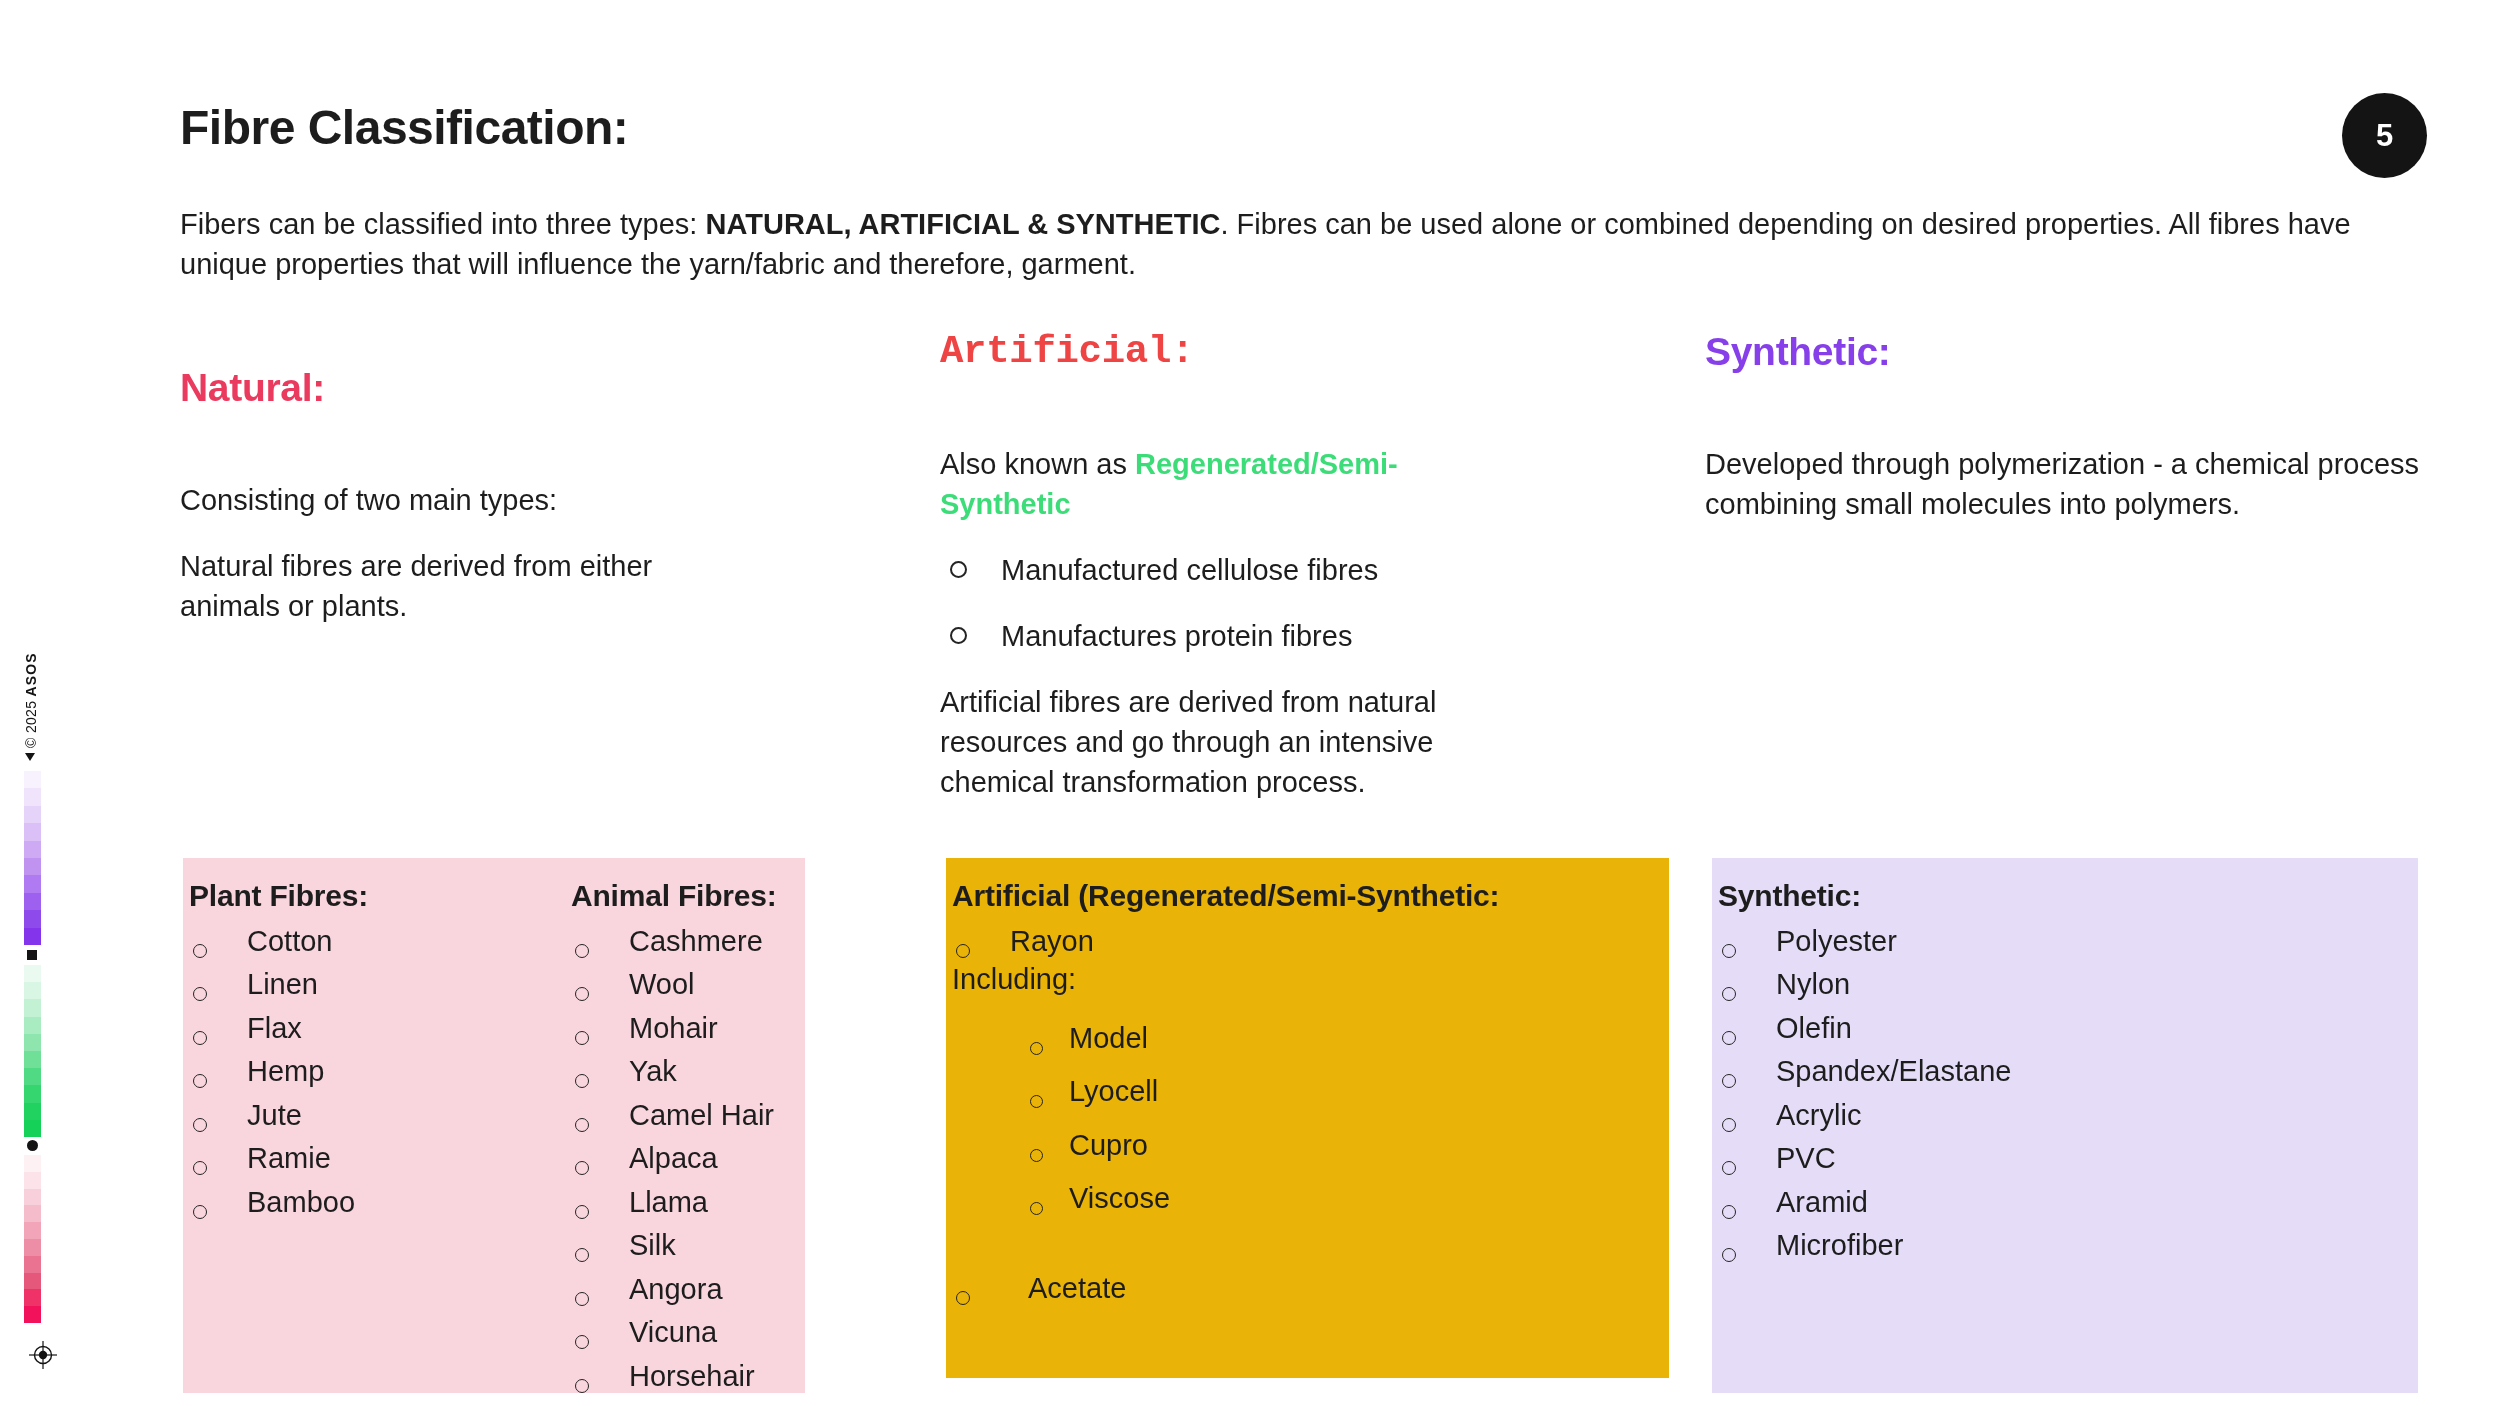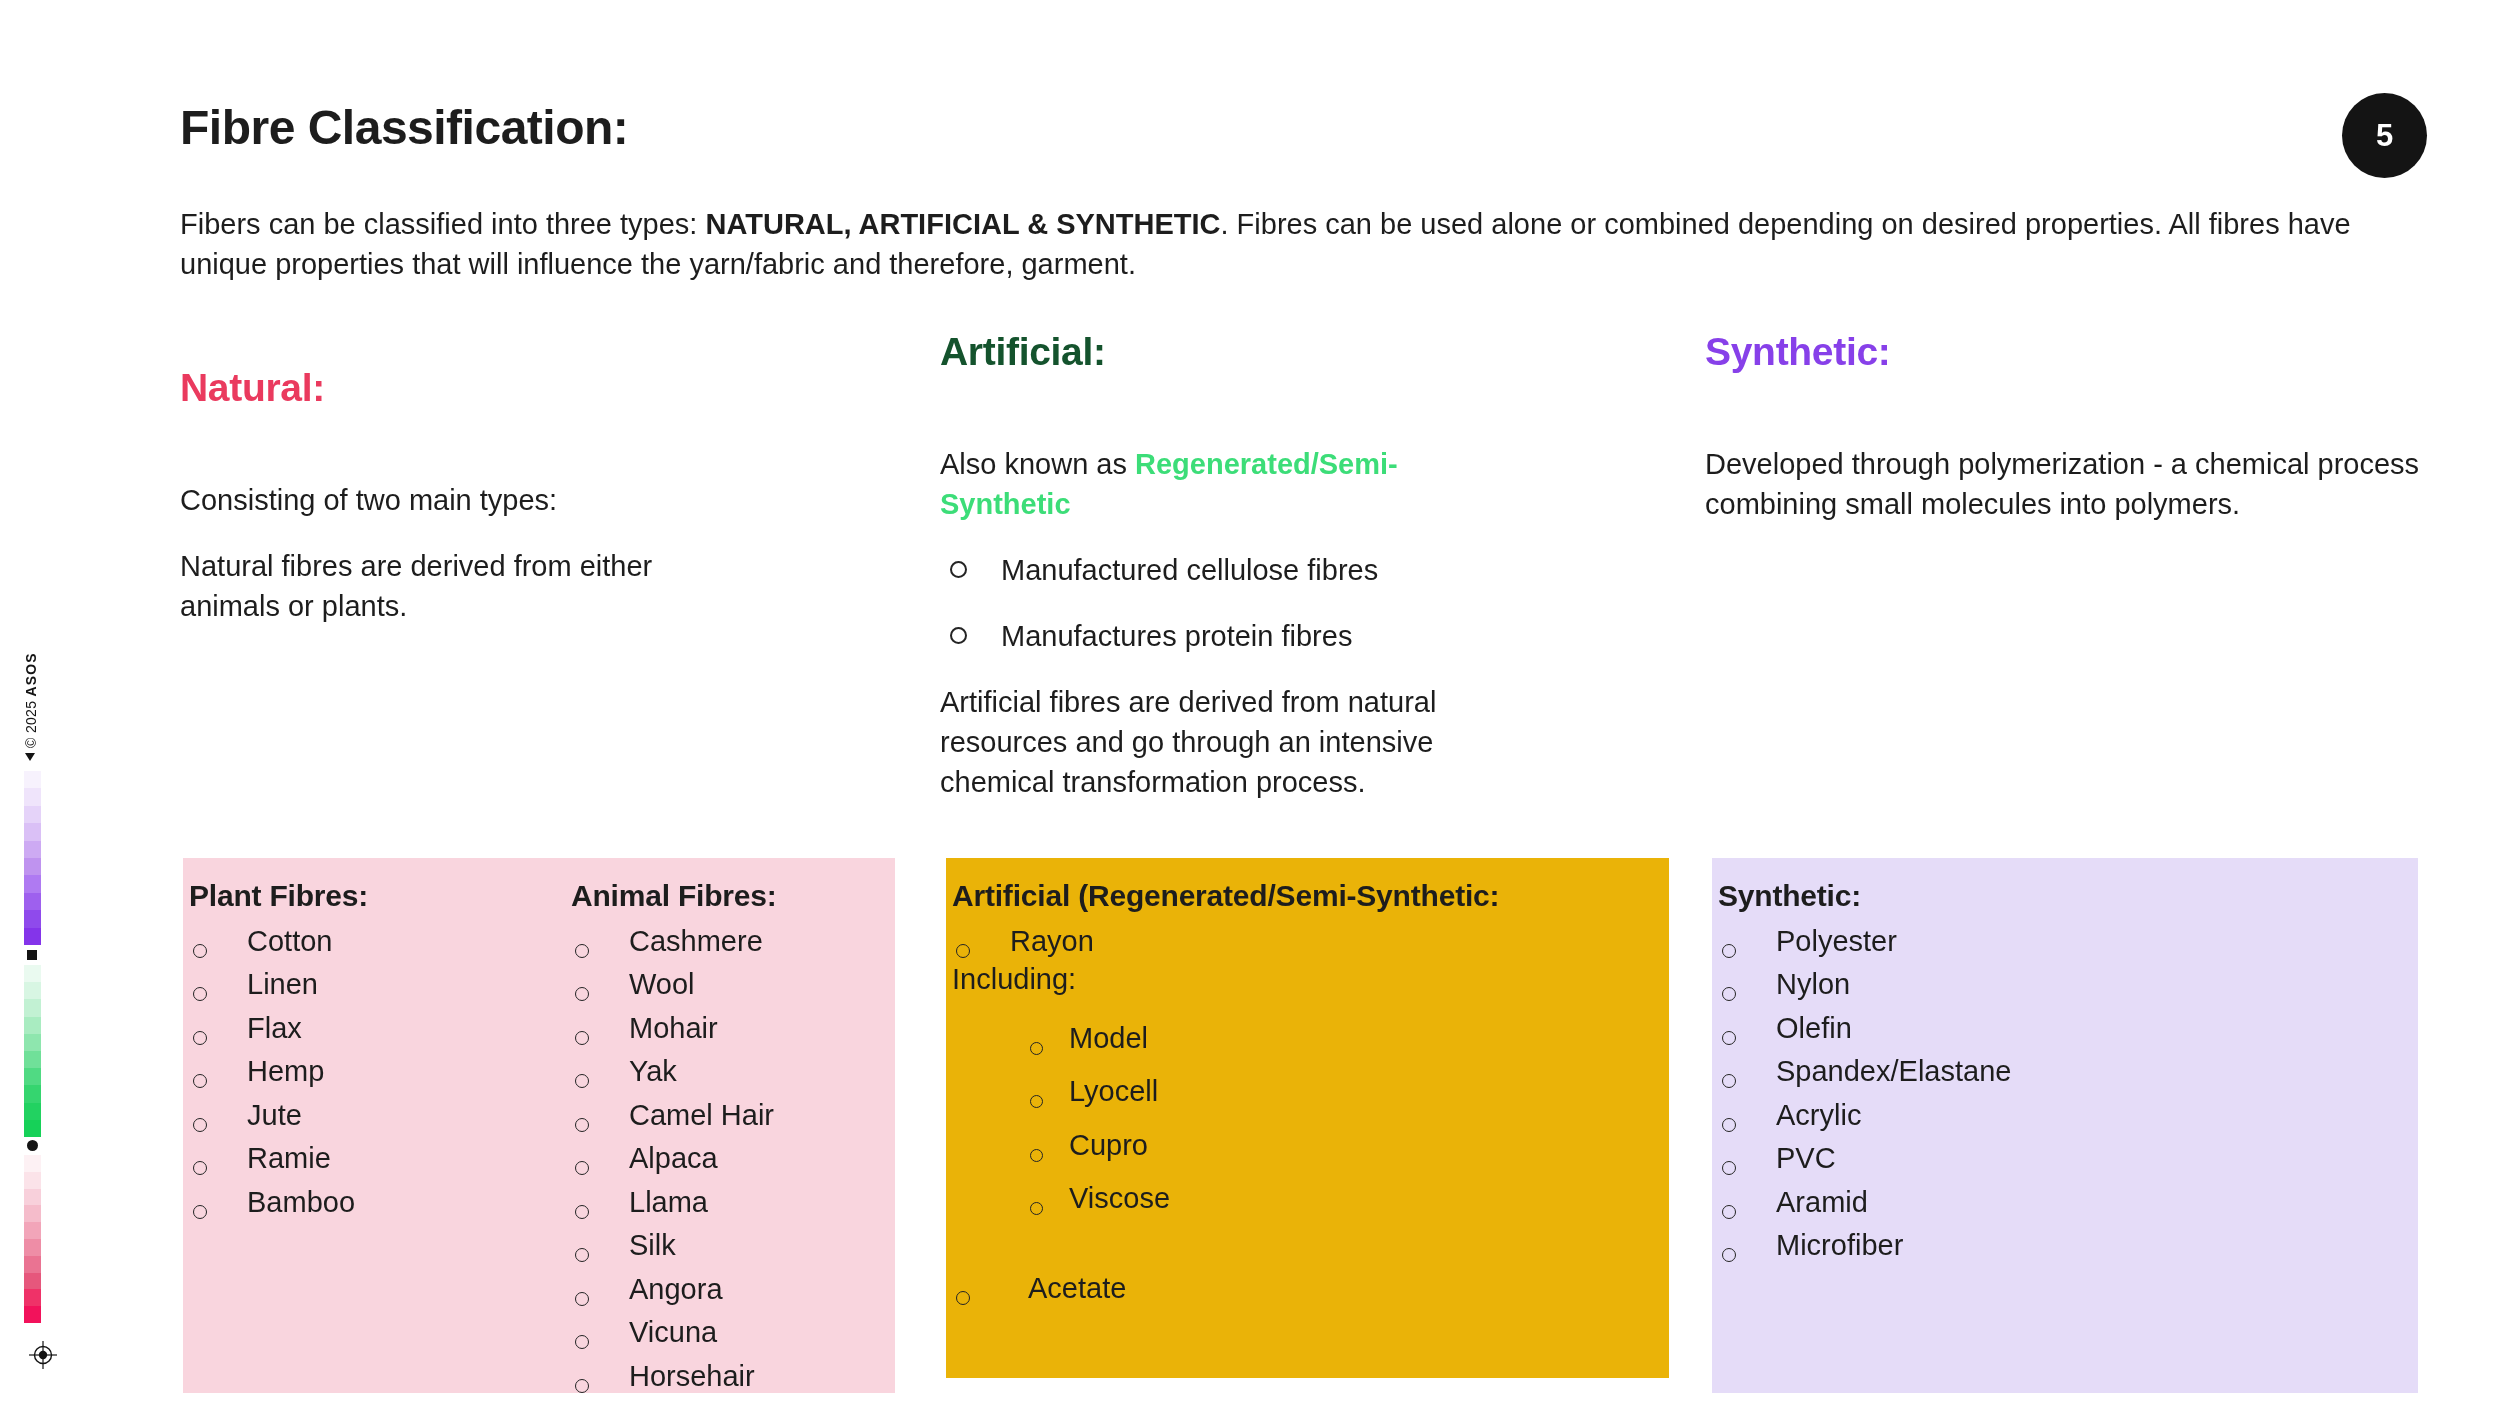--- a/index.html
+++ b/index.html
@@ -32,21 +32,21 @@
 
   .blt { display:flex; margin-bottom:26px; }
   .mk {
     flex:none; width:13px; height:13px; border:2px solid #242424; border-radius:50%;
     margin:11px 0 0 10px;
   }
   .blt .tx { margin-left:34px; }
 
   
   .box { position:absolute; top:858px; overflow:hidden; }
-  #box-pink   { left:183px;  width:712px; height:535px; }
+  #box-pink   { left:183px;  width:622px; height:535px; }
   #box-green  { left:946px;  width:723px; height:520px; }
   #box-purple { left:1712px; width:706px; height:535px; }
   .box-head { font-size:30px; font-weight:700; line-height:36px; padding:20px 0 0 6px; letter-spacing:-0.2px; }
   .blist { font-size:29px; }
   .bli { display:flex; align-items:flex-end; height:43.5px; }
   .mk2 {
     flex:none; width:12px; height:12px; border:1.8px solid #242424; border-radius:50%;
     margin-left:10px;
   }
   .tx2 { margin-left:40px; }
@@ -129,21 +129,21 @@
     <circle cx="15" cy="15" r="8.5" fill="none" stroke="#141414" stroke-width="1.4"></circle>
     <circle cx="15" cy="15" r="4.2" fill="#141414"></circle>
   </svg>
 </div>
 
 <div class="abs badge" style="background: rgb(20, 20, 20);">5</div>
 <div class="abs title">Fibre Classification:</div>
 <div class="abs intro"><span>Fibers can be classified into three types: </span><b>NATURAL, ARTIFICIAL &amp; SYNTHETIC</b><span>. Fibres can be used alone or combined depending on desired properties. All fibres have unique properties that will influence the yarn/fabric and therefore, garment.</span></div>
 
 <div class="abs col-head" id="nat-head" style="color: rgb(234, 58, 94);">Natural:</div>
-<div class="abs col-head" id="art-head" style="color: #14532d;">Artificial:</div>
+<div class="abs col-head" id="art-head" style="color: #ef4444; font-family: Liberation Mono, monospace;">Artificial:</div>
 <div class="abs col-head" id="syn-head" style="color: rgb(135, 64, 233);">Synthetic:</div>
 
 <div class="abs col-body" id="nat-body">
   <p>Consisting of two main types:</p>
   <p>Natural fibres are derived from either animals or plants.</p>
 </div>
 
 <div class="abs col-body" id="art-body">
   <p><span>Also known as </span><b style="color: rgb(60, 221, 120);">Regenerated/Semi-Synthetic</b></p>
   <div>

